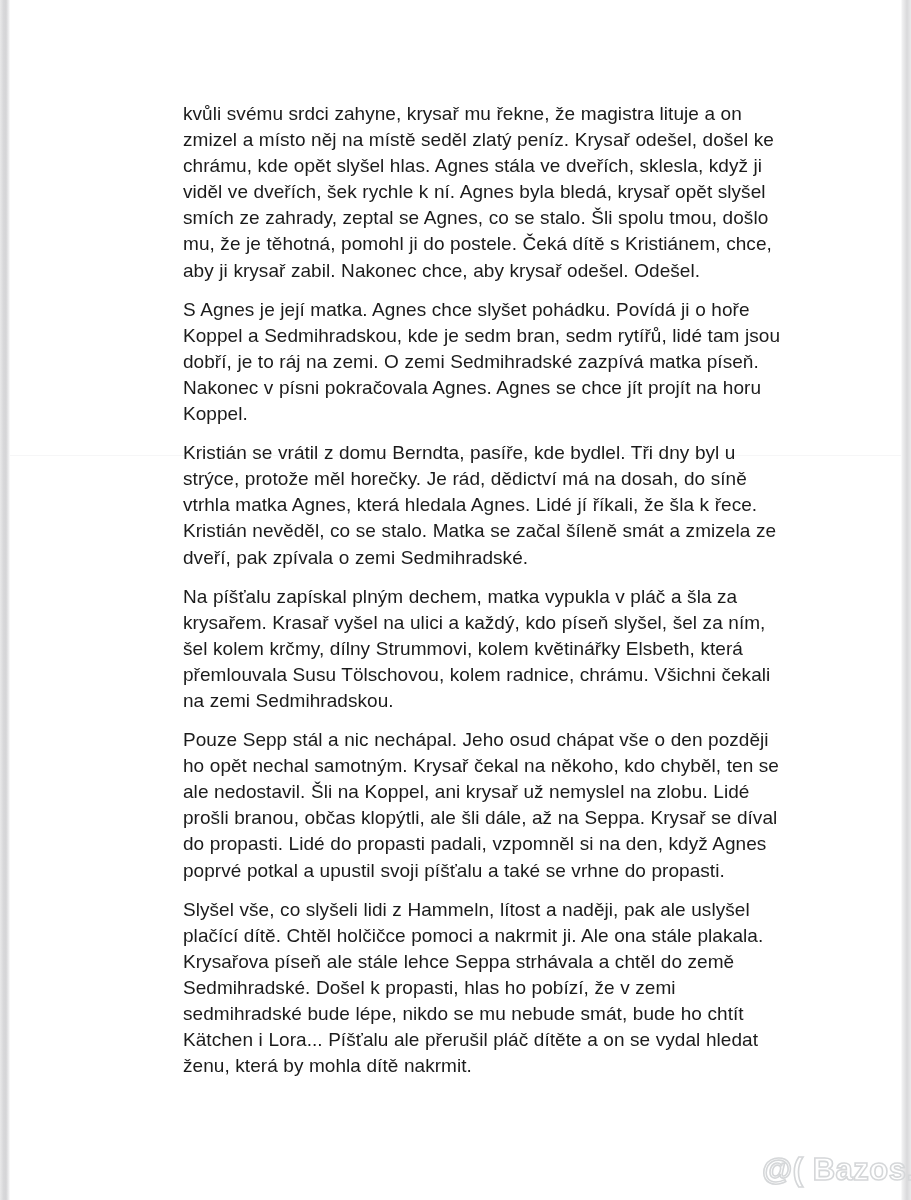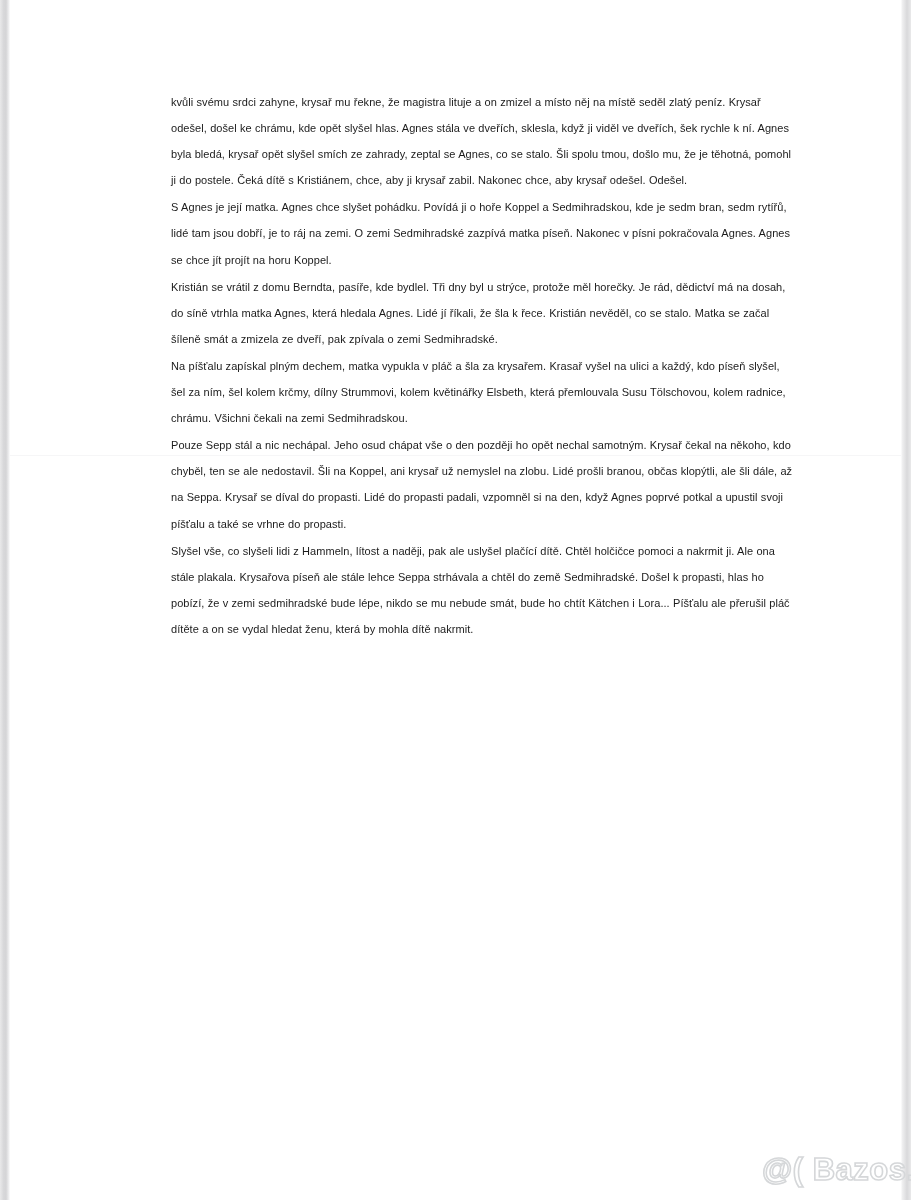--- a/index.html
+++ b/index.html
@@ -51,22 +51,22 @@
   }
 
   #document-body {
     position: absolute;
     left: 170px;
     top: 88px;
     width: 625px;
   }
 
   .paragraph {
-    margin: 1px;
-    font-size: 11px;
+    margin: 13px;
+    font-size: 19px;
     line-height: 26.1px;
     color: #1b1b1b;
     text-align: left;
     letter-spacing: 0.05px;
     word-spacing: 0.2px;
     -webkit-font-smoothing: antialiased;
   }
 
   
   #watermark {

